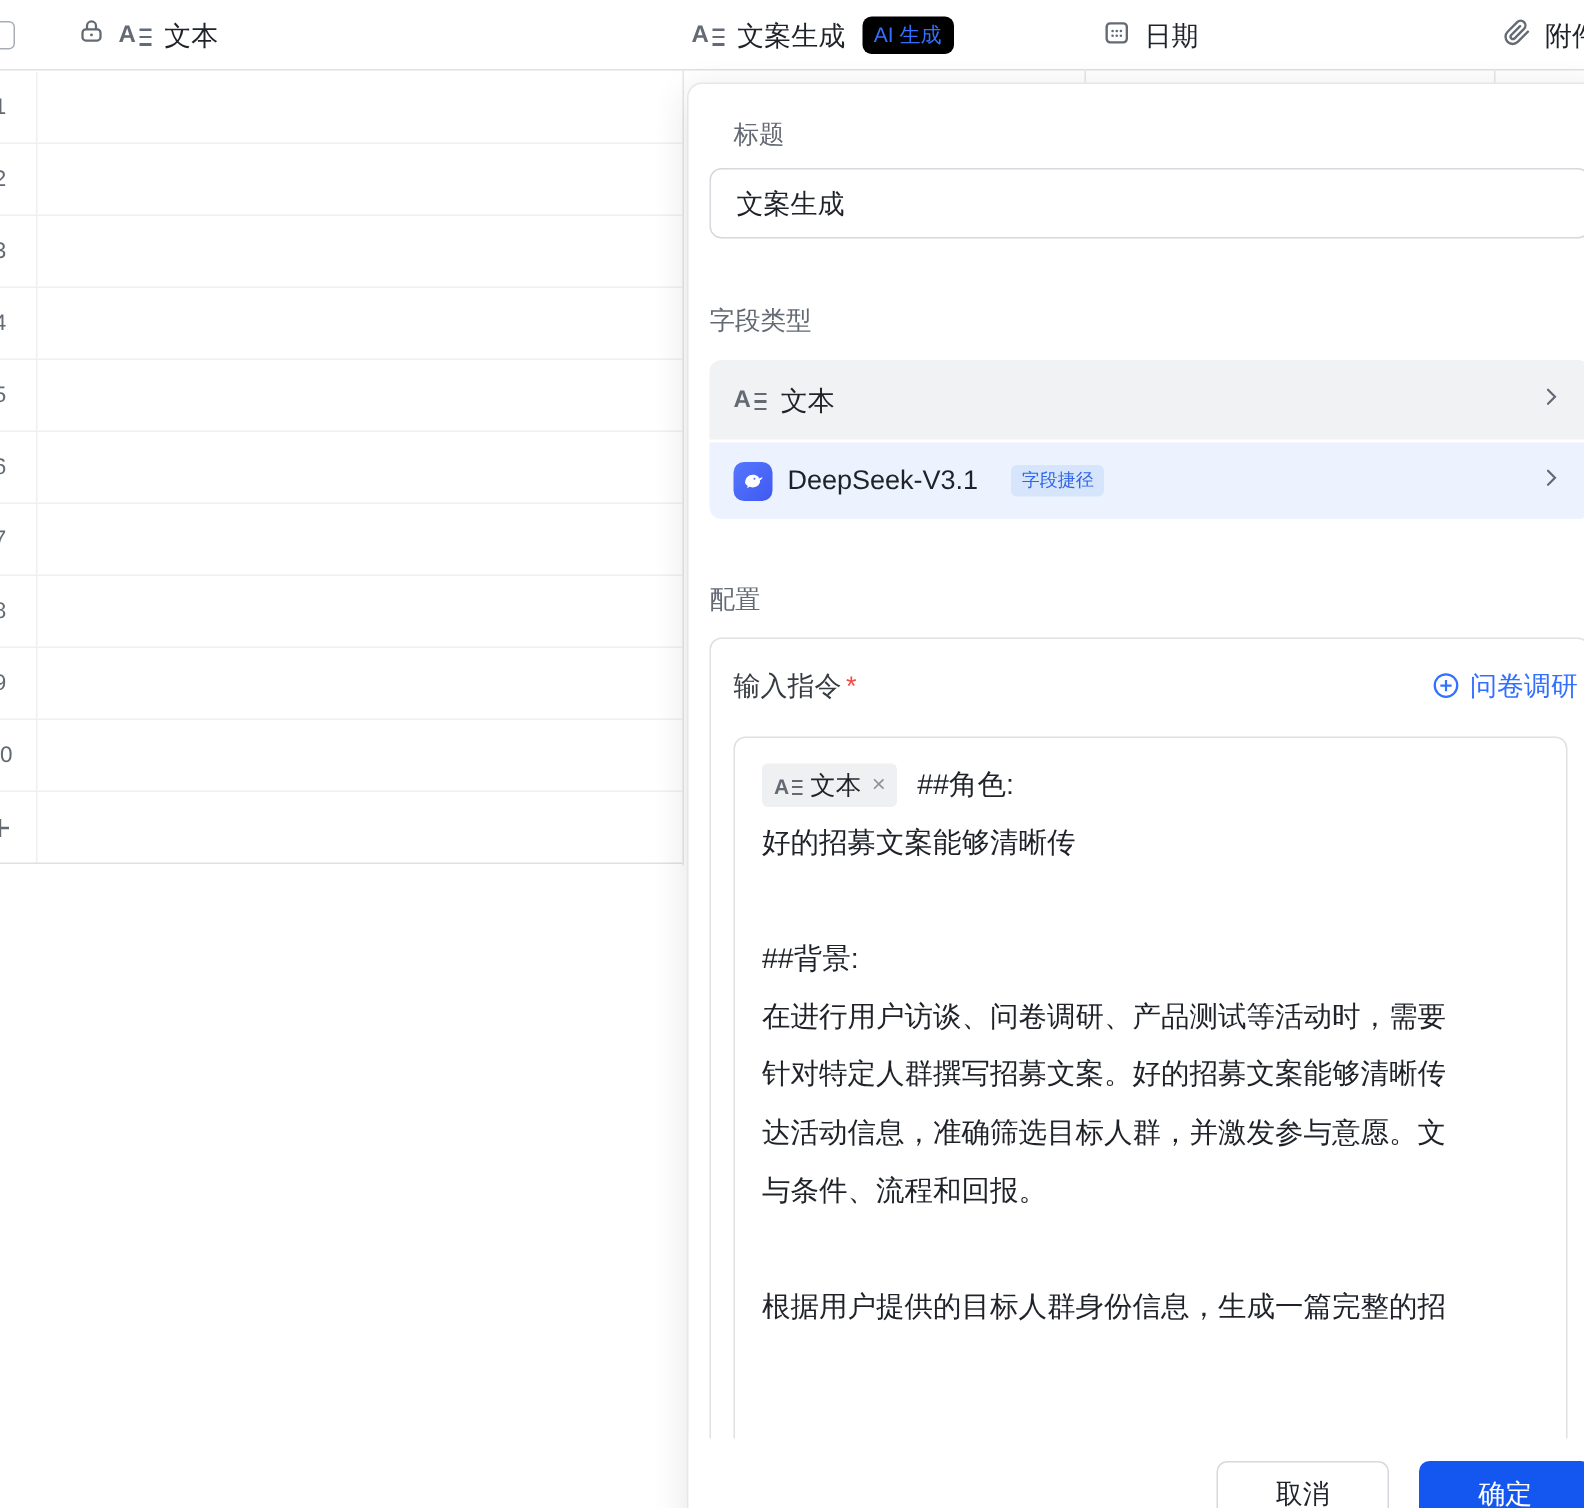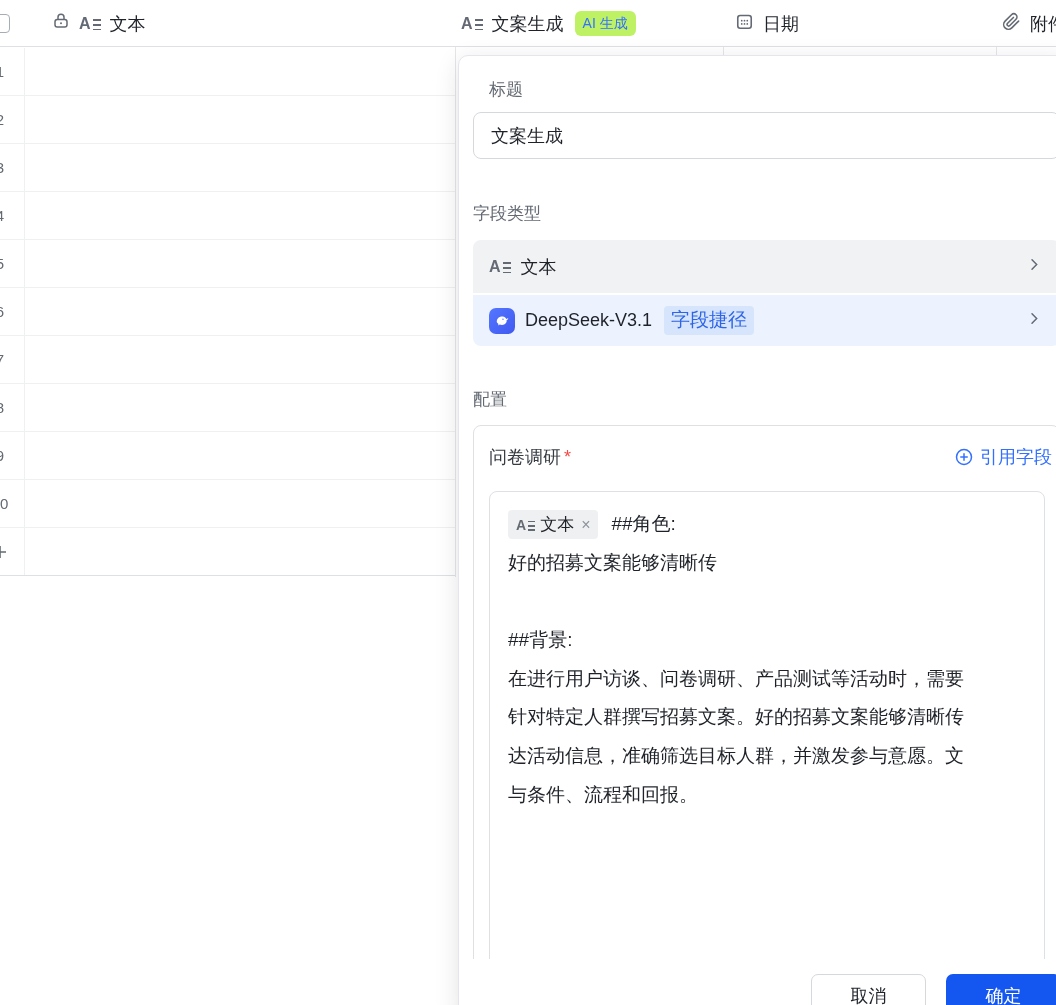--- a/index.html
+++ b/index.html
@@ -33,41 +33,41 @@
   
   .icon-at { display:inline-flex; align-items:flex-end; gap:2px; }
   .icon-at .A { font-size:16px; font-weight:600; color:#646a73; line-height:1; }
   .icon-at .bars { width:8px; height:12px; margin-bottom:1px;
     background:repeating-linear-gradient(to bottom,#646a73 0 1.6px,transparent 1.6px 4.9px); }
   .icon-at.small .A { font-size:14px; }
   .icon-at.small .bars { width:7px; height:10px;
     background:repeating-linear-gradient(to bottom,#646a73 0 1.4px,transparent 1.4px 4.2px); }
 
   .ai-badge { display:inline-block; margin-left:2px; padding:4px 8px; border-radius:6px;
-    background:#bef264; color:#3370ff; font-size:14px; line-height:1.2; }
+    background:#000000; color:#3370ff; font-size:14px; line-height:1.2; }
 
   
   .panel { position:absolute; left:458px; top:55px; width:612px; height:965px;
     background:#fff; border:1px solid #e5e6eb; border-radius:10px;
     box-shadow:0 6px 24px rgba(31,35,41,.12); z-index:10; overflow:hidden; }
   .p-label { position:absolute; left:14px; font-size:17px; color:#646a73; }
   .title-input { position:absolute; left:14px; top:56px; width:587px; height:47px;
     border:1px solid #d5d8dc; border-radius:8px; background:#fff;
     font-size:18px; color:#1f2329; display:flex; align-items:center; padding-left:17px; }
 
   .type-list { position:absolute; left:14px; top:184px; width:587px; }
   .type-row { position:relative; width:100%; display:flex; align-items:center; gap:10px;
     padding:0 16px; font-size:18px; color:#1f2329; cursor:pointer; }
   .type-row.row-text { height:53px; background:#f1f2f4; border-radius:8px 8px 0 0; margin-bottom:2px; }
   .type-row.row-model { height:51px; background:#ecf2fe; border-radius:0 0 8px 8px; }
   .type-row .chev { position:absolute; right:18px; top:50%; transform:translateY(-50%); }
   .ds-icon { width:26px; height:26px; border-radius:7px; flex:0 0 26px;
     background:linear-gradient(135deg,#5577ff,#4059f1); display:flex; align-items:center; justify-content:center; }
-  .shortcut-badge { display:inline-block; margin-left:2px; padding:3px 7px; border-radius:4px;
-    background:#d6e5fb; color:#2e64e8; font-size:19px; line-height:1.2; }
+  .shortcut-badge { display:inline-block; margin-left:12px; padding:3px 7px; border-radius:4px;
+    background:#d6e5fb; color:#2e64e8; font-size:12px; line-height:1.2; }
 
   .config-box { position:absolute; left:14px; top:369px; width:587px; height:576px;
     border:1px solid #dee0e3; border-radius:8px; background:#fff; }
   .cfg-head { position:absolute; left:15px; right:7px; top:19px; height:24px;
     display:flex; align-items:center; }
   .cfg-title { font-size:18px; color:#373c43; }
   .req { color:#f54a45; font-size:18px; margin-left:3px; }
   .ref-link { margin-left:auto; display:inline-flex; align-items:center; gap:6px;
     color:#3370ff; font-size:18px; cursor:pointer; }
 
@@ -230,28 +230,28 @@
             <path d="M9 5l7 7-7 7"></path>
           </svg>
       </span>
     </div>
   </div>
 
   <div class="p-label" style="top:332px;">配置</div>
 
   <div class="config-box">
     <div class="cfg-head">
-      <span class="cfg-title">问卷调研</span>
+      <span class="cfg-title">输入指令</span>
       <span class="req">*</span>
       <span class="ref-link">
         <svg width="20" height="20" viewBox="0 0 24 24" fill="none" stroke="#3370ff" stroke-width="1.8">
           <circle cx="12" cy="12" r="9"></circle>
             <path d="M12 7.5v9M7.5 12h9"></path>
         </svg>
-        <span>引用字段</span>
+        <span>问卷调研</span>
       </span>
     </div>
 
     <div class="editor">
       <div class="eline">
         <span class="chip">
           <span class="icon-at small">
               <span class="A">A</span>
               <span class="bars"></span>
             </span>
@@ -261,20 +261,21 @@
       </div>
       <div id="prompt-rest">
           <div class="eline">好的招募文案能够清晰传</div>
           <div class="eline"></div>
           <div class="eline">##背景:</div>
           <div class="eline">在进行用户访谈、问卷调研、产品测试等活动时，需要</div>
           <div class="eline">针对特定人群撰写招募文案。好的招募文案能够清晰传</div>
           <div class="eline">达活动信息，准确筛选目标人群，并激发参与意愿。文</div>
           <div class="eline">与条件、流程和回报。</div>
           <div class="eline"></div>
+          <div class="eline">根据用户提供的目标人群身份信息，生成一篇完整的招</div>
         </div>
     </div>
   </div>
 
   <div class="panel-footer">
     <div class="btn btn-cancel">取消</div>
     <div class="btn btn-confirm">确定</div>
   </div>
 </div>
 

